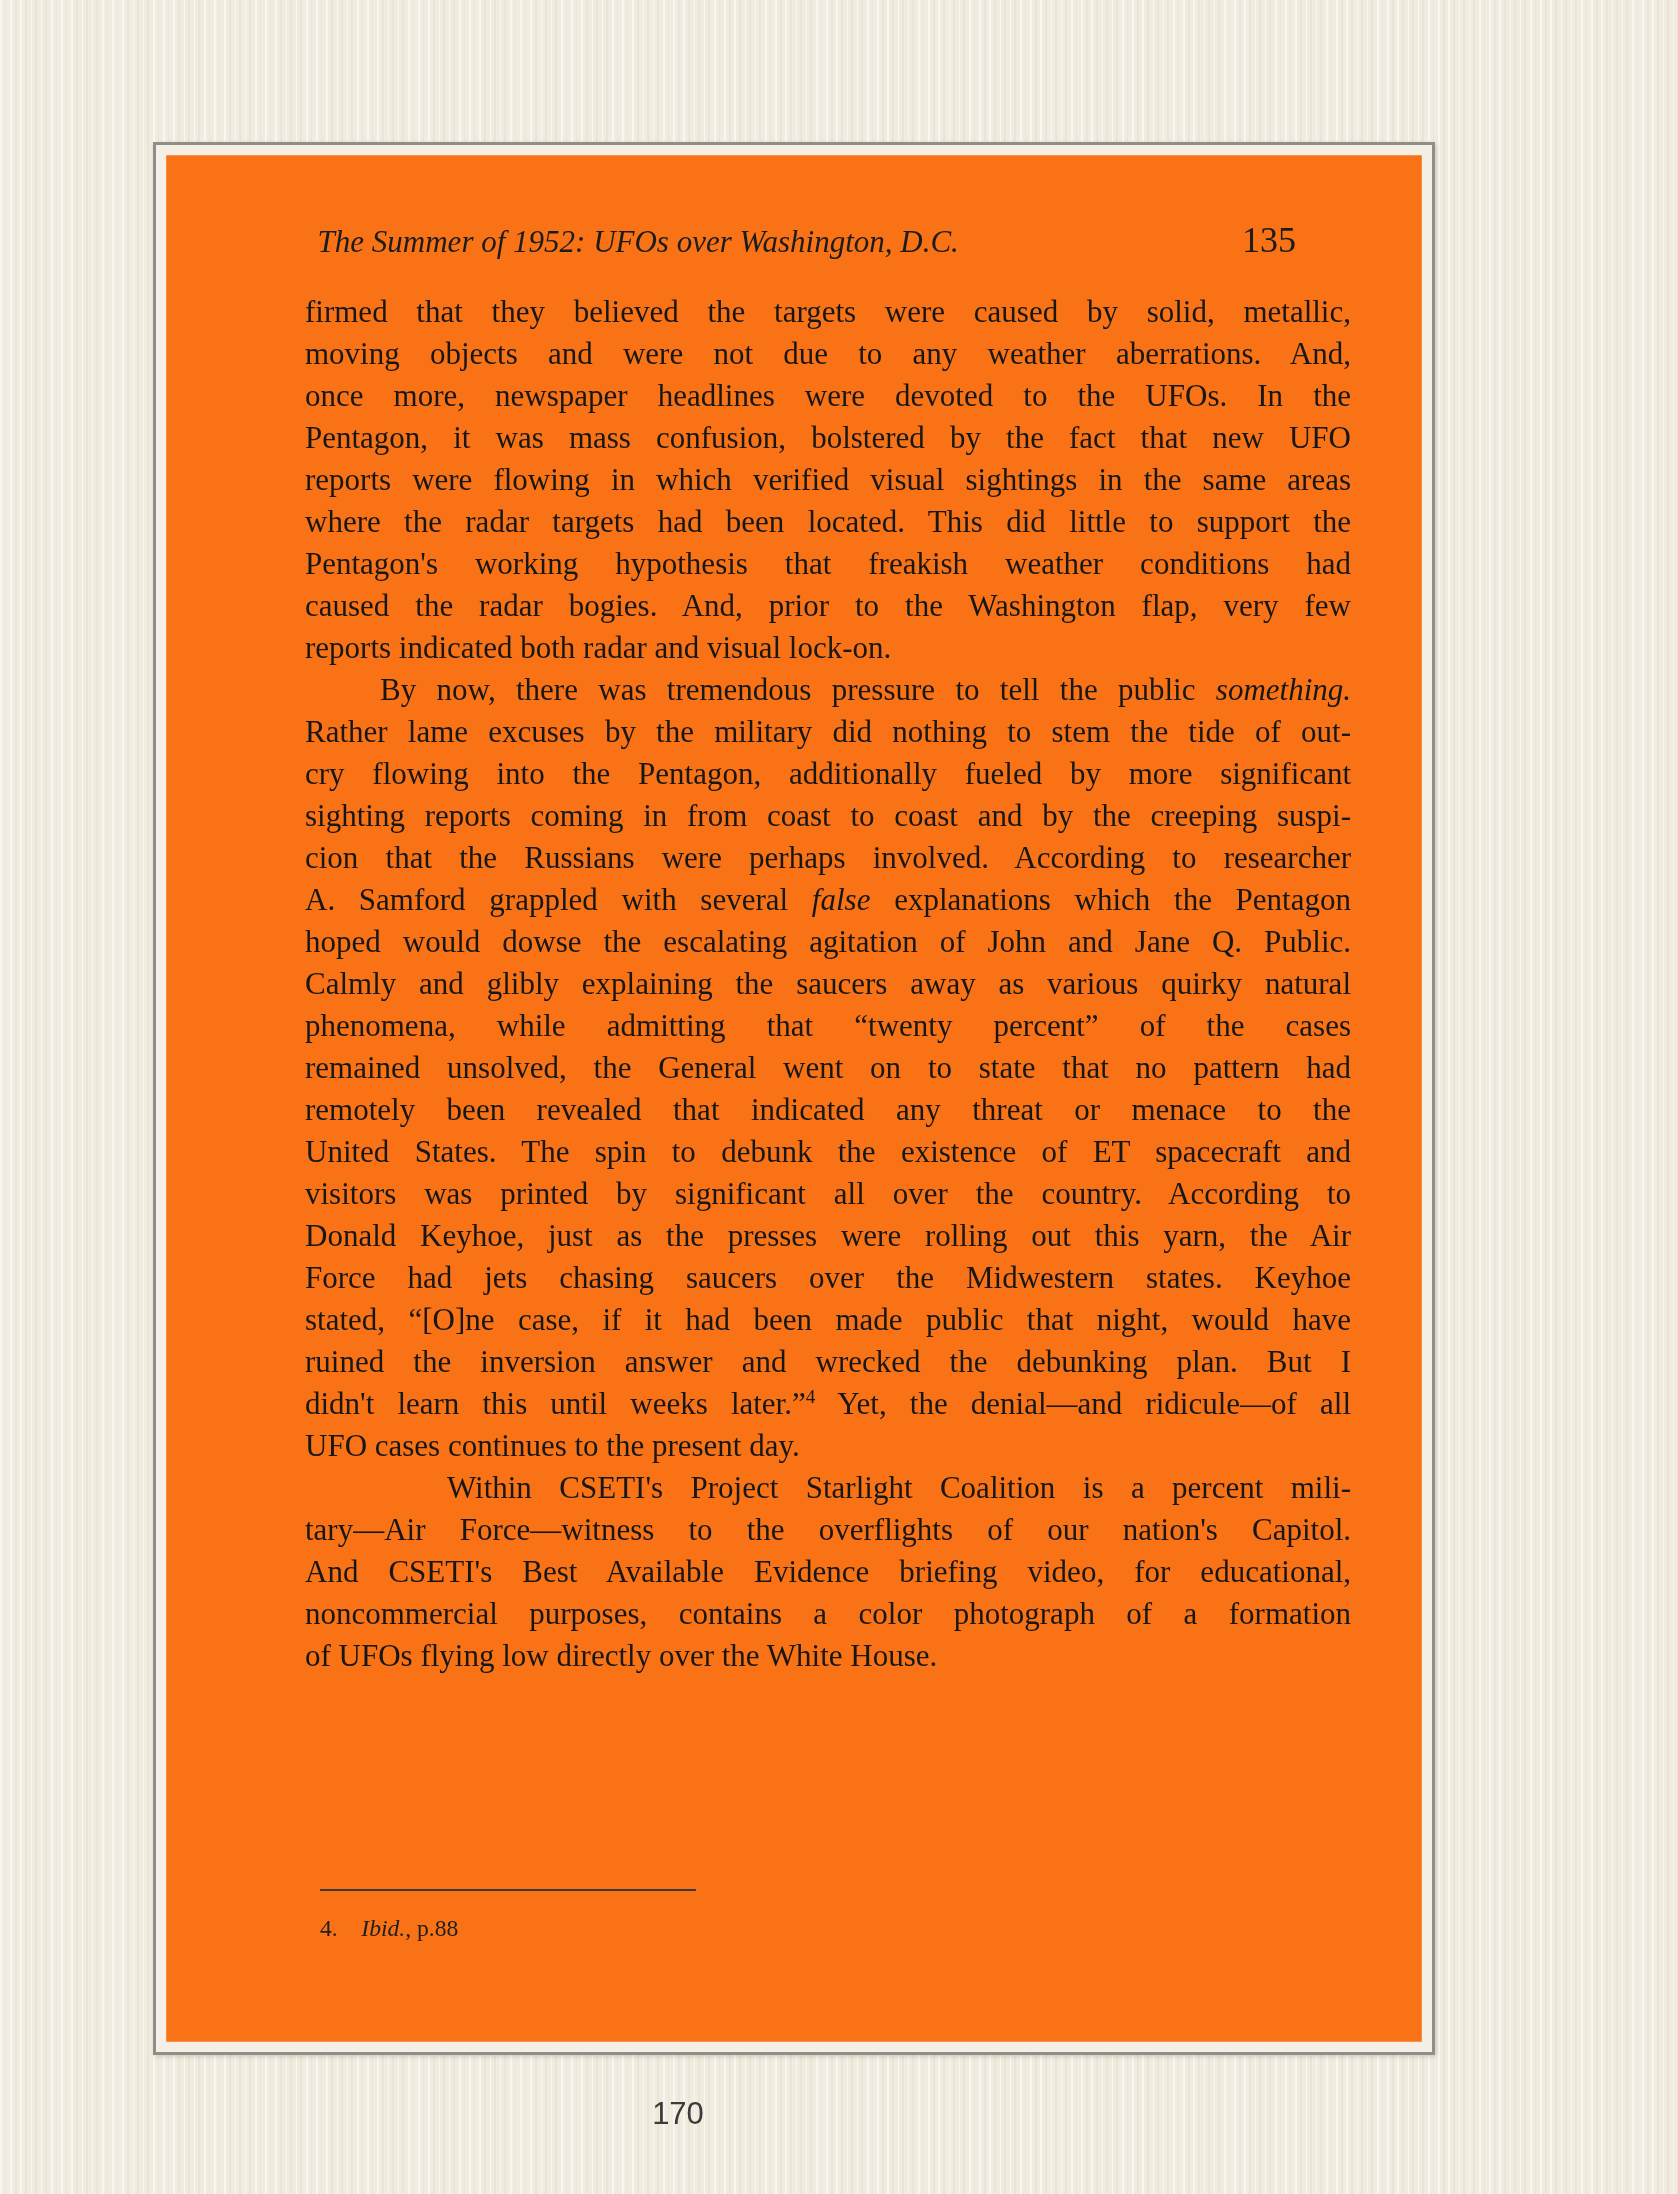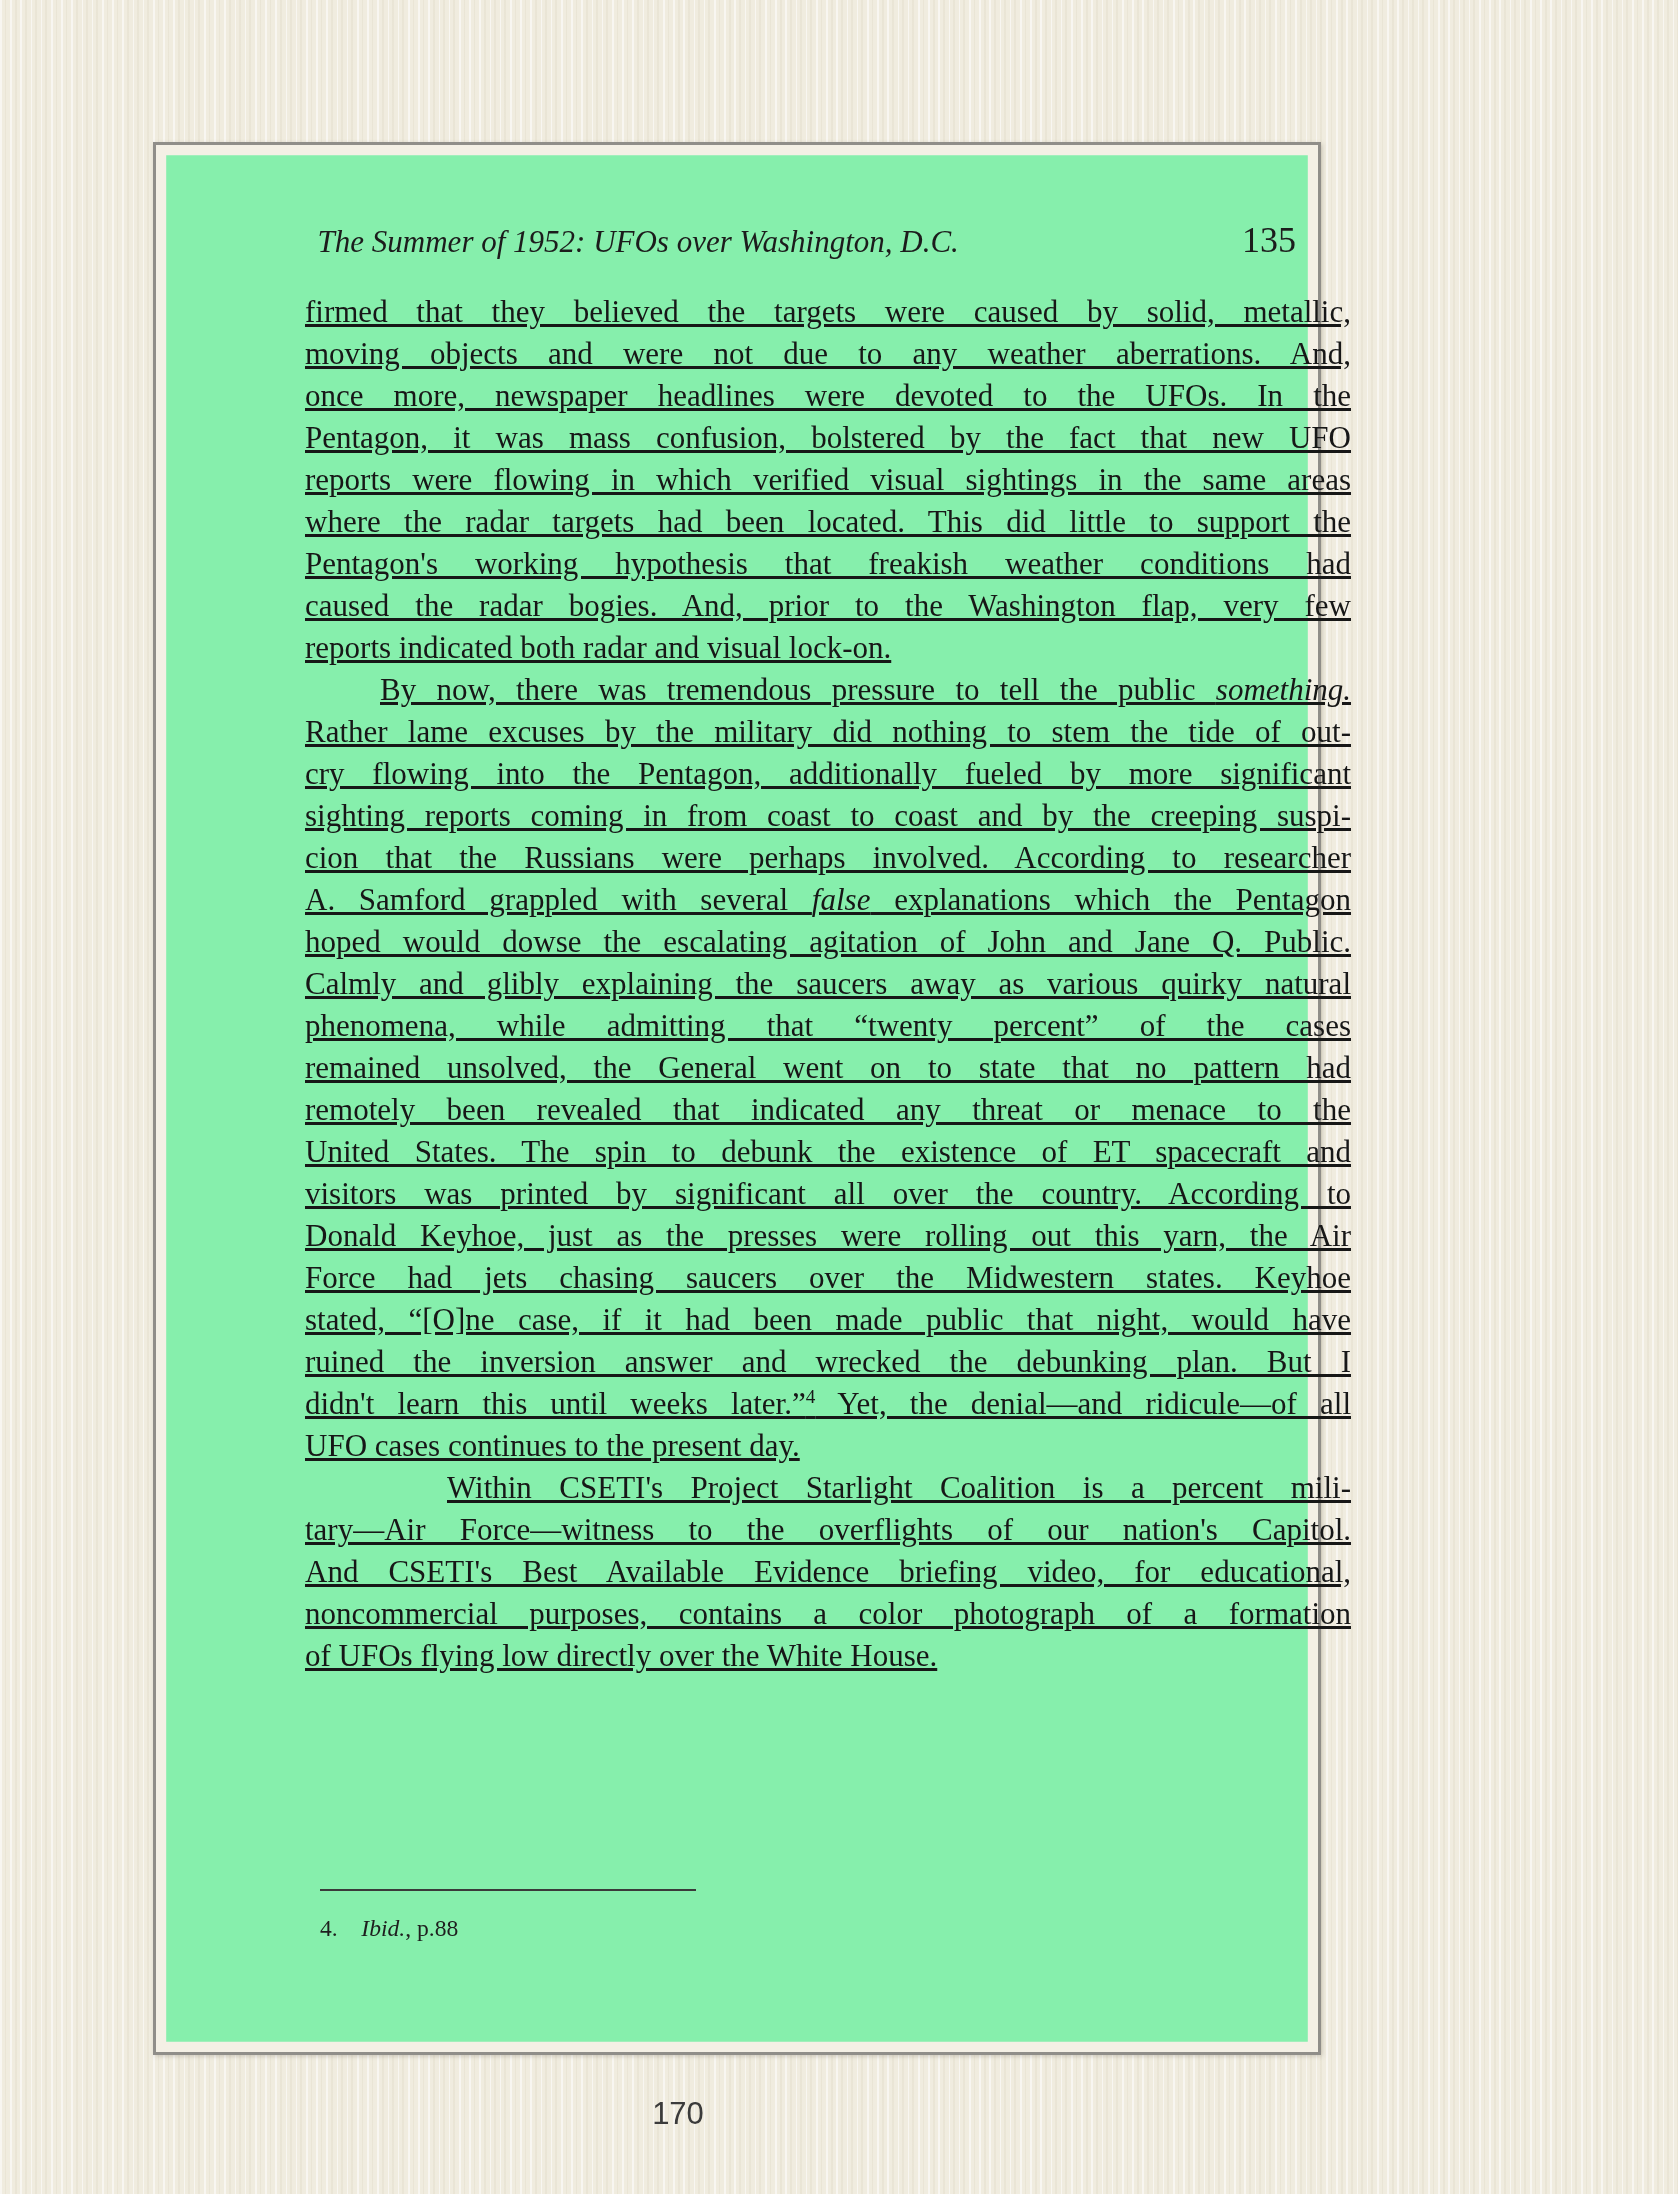--- a/index.html
+++ b/index.html
@@ -18,24 +18,24 @@
         rgba(214,207,186,0.25) 4.7px, rgba(214,207,186,0.25) 6.3px,
         rgba(255,255,255,0.0) 6.3px, rgba(255,255,255,0.0) 10.2px);
     font-family: "Liberation Serif", "DejaVu Serif", serif;
     overflow: hidden;
   }
 
   .book-page {
     position: absolute;
     left: 153px;
     top: 142px;
-    width: 1168px;
+    width: 1282px;
     height: 1913px;
     box-sizing: border-box;
-    background: #86efac;
+    background: #f97316;
     border: 3.1px solid #908e89;
     box-shadow:
       inset 0 0 0 10.2px #f4f0e5,
       1.6px 1.6px 4.7px rgba(120,115,100,0.35);
   }
 
   .running-header {
     position: absolute;
     left: 149px;
     top: 76px;
@@ -62,21 +62,20 @@
   }
 
   .page-body {
     position: absolute;
     left: 149px;
     top: 146px;
     width: 1046px;
     color: #171717;
     font-size: 31px;
     line-height: 42px;
-    text-decoration: underline;
   }
   .paragraph { margin: 0; }
   .bline {
     text-align: justify;
     text-align-last: justify;
     height: 42px;
     max-height: 42px;
     overflow: hidden;
     white-space: normal;
   }

